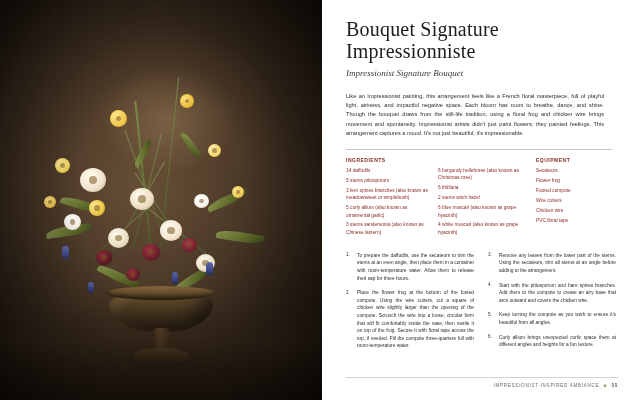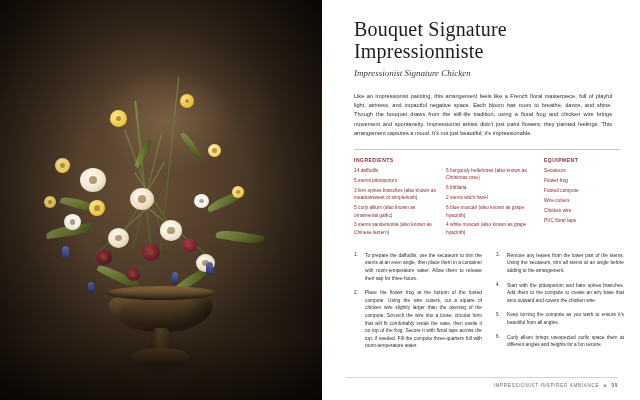--- a/index.html
+++ b/index.html
@@ -124,21 +124,21 @@
   
   .text-page {
     position: relative;
     width: 318px;
     height: 400px;
     background: #ffffff;
     padding: 0;
   }
   .text-inner {
     position: absolute;
-    left: 32px;
+    left: 24px;
     top: 18px;
     width: 272px;
   }
   .title {
     font-family: "Liberation Serif", serif;
     font-weight: 400;
     font-size: 20px;
     line-height: 22px;
     color: #1d1d1b;
     letter-spacing: 0.2px;
@@ -313,21 +313,21 @@
     </div>
 
     <div class="photo-floor"></div>
     <div class="photo-vignette"></div>
   </div>
 
   <div class="text-page">
     <div class="text-inner">
 
       <h1 class="title">Bouquet Signature Impressionniste</h1>
-      <p class="subtitle">Impressionist Signature Chicken</p>
+      <p class="subtitle">Impressionist Signature Bouquet</p>
 
       <p class="intro">Like an Impressionist painting, this arrangement feels like a French floral masterpiece, full of playful light, airiness, and impactful negative space. Each bloom has room to breathe, dance, and shine. Though the bouquet draws from the still-life tradition, using a floral frog and chicken wire brings movement and spontaneity. Impressionist artists didn't just paint flowers; they painted feelings. This arrangement captures a mood. It's not just beautiful; it's impressionable.</p>
 
       <div class="rule"></div>
 
       <div class="cols-lists">
         <div class="col-ing">
           <div class="list-head">INGREDIENTS</div>
           <ul class="list">
             <li>14 daffodils</li>

